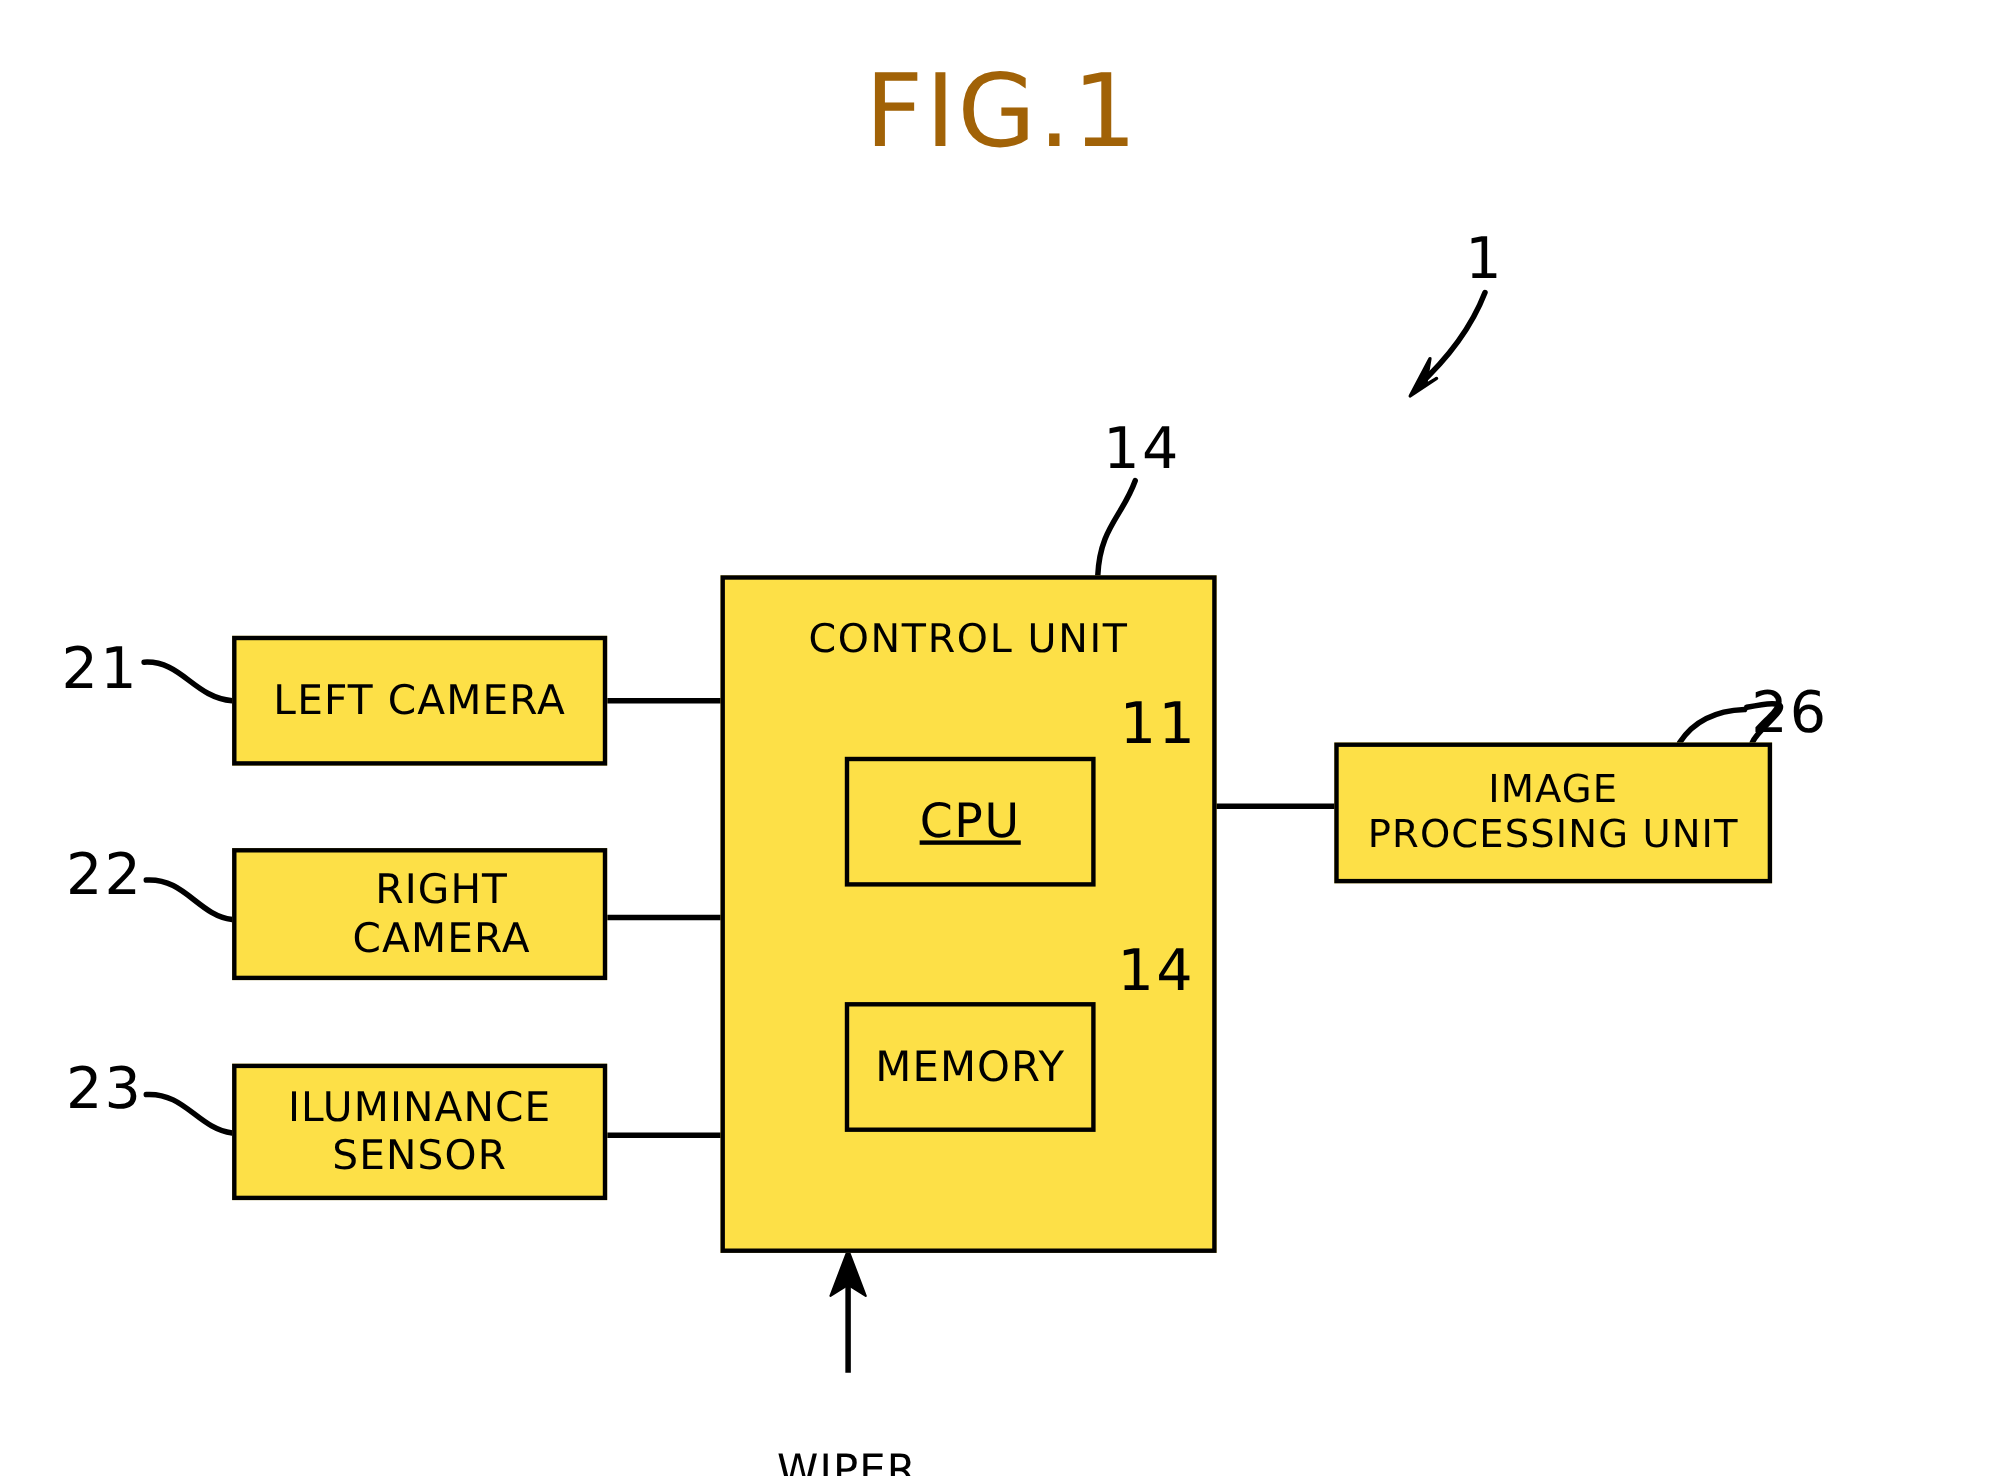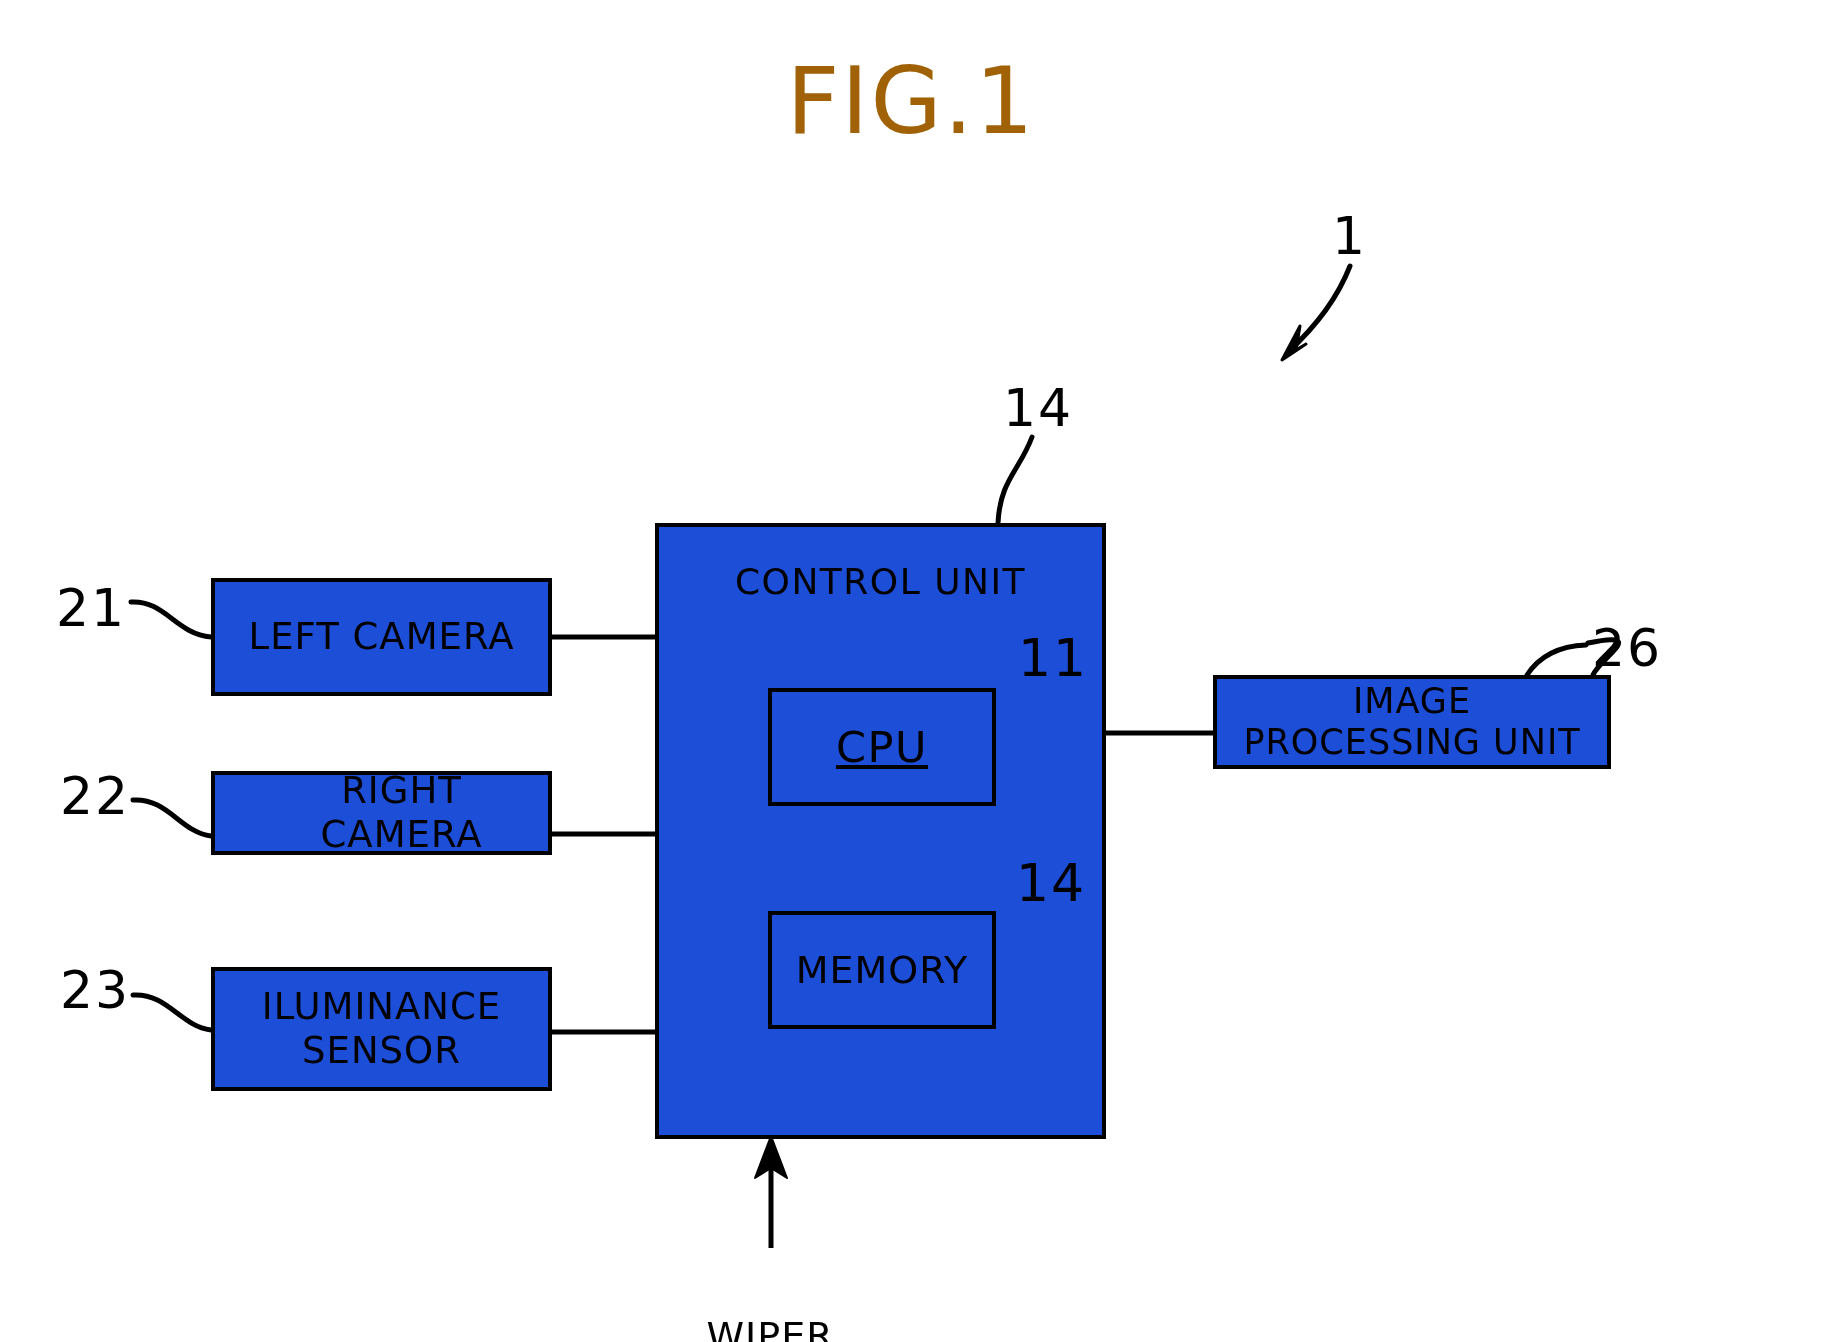--- a/index.html
+++ b/index.html
@@ -37,21 +37,21 @@
     font-size: 92px;
     letter-spacing: 2px;
     font-family: "DejaVu Sans", sans-serif;
     color: #a16207;
     white-space: pre;
   }
   .node-box {
     position: absolute;
     box-sizing: border-box;
     border: 4px solid #000;
-    background: #1d4ed8;
+    background: #fde047;
     display: flex;
     align-items: center;
     justify-content: center;
     text-align: center;
     line-height: 1.18;
     font-family: "DejaVu Sans", sans-serif;
     white-space: pre-line;
   }
   .node-label-inner {
     display: block;
@@ -77,21 +77,21 @@
     top: 578px;
     width: 341px;
     height: 118px;
     font-size: 37px;
     letter-spacing: 1px;
   }
   #box-right-camera {
     left: 211px;
     top: 771px;
     width: 341px;
-    height: 84px;
+    height: 120px;
     font-size: 37px;
     letter-spacing: 1px;
     padding-left: 40px;
   }
   #box-iluminance-sensor {
     left: 211px;
     top: 967px;
     width: 341px;
     height: 124px;
     font-size: 37px;
@@ -111,21 +111,21 @@
     top: 911px;
     width: 228px;
     height: 118px;
     font-size: 38px;
     letter-spacing: 1px;
   }
   #box-image-processing-unit {
     left: 1213px;
     top: 675px;
     width: 398px;
-    height: 94px;
+    height: 128px;
     font-size: 35px;
     letter-spacing: 1px;
   }
   .ref-num {
     position: absolute;
     font-family: "DejaVu Sans", sans-serif;
     font-size: 52px;
     color: #000;
     letter-spacing: 2px;
     white-space: pre;

